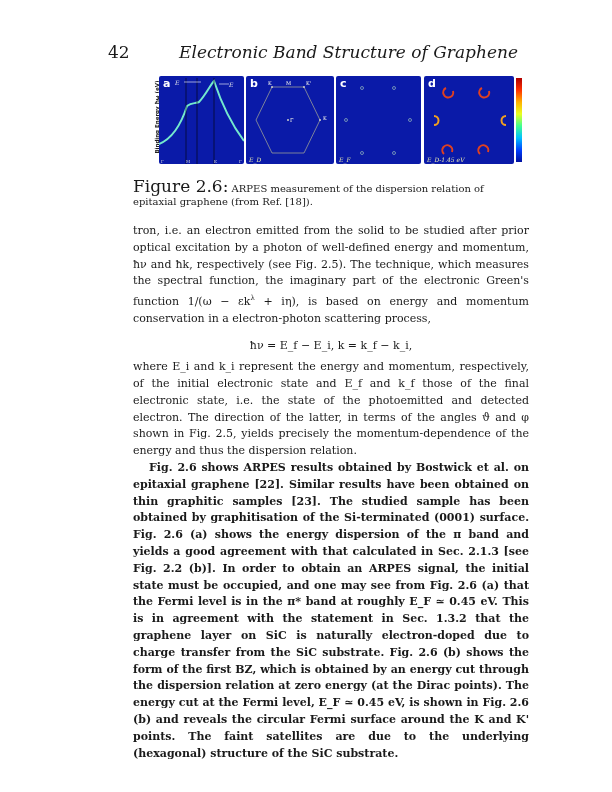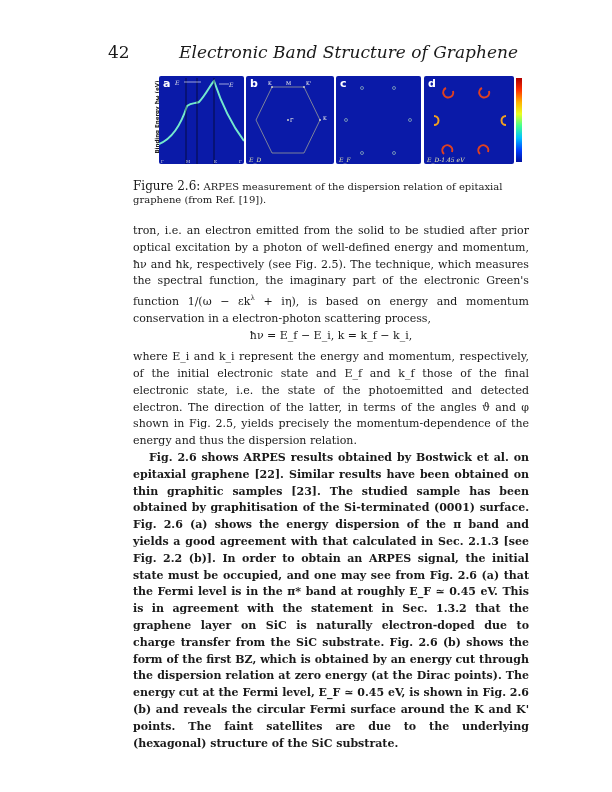--- a/index.html
+++ b/index.html
@@ -14,21 +14,21 @@
   .figure { position: absolute; top: 76px; left: 145px; width: 378px; height: 88px; }
   .panel { position: absolute; top: 0; height: 88px; background: #0a1aa8; border-radius: 2px; overflow: hidden; }
   .panel .plabel { position: absolute; top: 1px; left: 4px; color: #fff; font-family: "DejaVu Sans", sans-serif; font-size: 11px; font-weight: bold; }
   .panel .elabel { position: absolute; bottom: 1px; left: 3px; color: #e8e8b0; font-size: 6px; font-style: italic; }
   .ylab { position: absolute; left: -2px; top: 0; width: 16px; height: 88px; }
   .ylab span { position: absolute; left: -30px; top: 38px; width: 88px; transform: rotate(-90deg); font-family: "DejaVu Sans", sans-serif; font-size: 5.5px; font-weight: bold; text-align: center; color:#222; }
   .colorbar { position: absolute; left: 371px; top: 2px; width: 6px; height: 84px;
     background: linear-gradient(to bottom, #b00000, #ff3000, #ffb000, #e8ff20, #40ff90, #00c0ff, #0040ff, #0010a0); }
 
   .caption { position: absolute; top: 180px; left: 133px; width: 396px; font-size: 10px; line-height: 12.5px; }
-  .caption .fig { font-size: 12px; }
+  .caption .fig { font-size: 17px; }
 
   .body { position: absolute; top: 223px; left: 133px; width: 396px; font-size: 11px; line-height: 16.8px; text-align: justify; }
   .body p { margin: 0; }
   .body .indent { text-indent: 16px; font-weight: bold; }
   .eq { text-align: center; margin: 0; font-style: normal; }
 </style>
 </head>
 <body>
 
 <div class="header">
@@ -104,21 +104,21 @@
     </svg>
     <span class="plabel">d</span>
     <span class="elabel">E_D-1.45 eV</span>
   </div>
 
   <div class="colorbar"></div>
 </div>
 
 <div class="caption">
   <span class="fig">Figure 2.6:</span>
-  <span>ARPES measurement of the dispersion relation of epitaxial graphene (from Ref. [19]).</span>
+  <span>ARPES measurement of the dispersion relation of epitaxial graphene (from Ref. [18]).</span>
 </div>
 
 <div class="body">
   <p><span>tron, i.e. an electron emitted from the solid to be studied after prior optical excitation by a photon of well-defined energy and momentum, ħν and ħk, respectively (see Fig. 2.5). The technique, which measures the spectral function, the imaginary part of the electronic Green's function 1/(ω − εk</span><sup style="font-size:7px">λ</sup><span> + iη), is based on energy and momentum conservation in a electron-photon scattering process,</span></p>
-  <p class="eq" style="margin:1px 0 4px 0">ħν = E_f − E_i,    k = k_f − k_i,</p>
+  <p class="eq" style="margin:11px 0 4px 0">ħν = E_f − E_i,    k = k_f − k_i,</p>
   <p>where E_i and k_i represent the energy and momentum, respectively, of the initial electronic state and E_f and k_f those of the final electronic state, i.e. the state of the photoemitted and detected electron. The direction of the latter, in terms of the angles ϑ and φ shown in Fig. 2.5, yields precisely the momentum-dependence of the energy and thus the dispersion relation.</p>
   <p class="indent">Fig. 2.6 shows ARPES results obtained by Bostwick et al. on epitaxial graphene [22]. Similar results have been obtained on thin graphitic samples [23]. The studied sample has been obtained by graphitisation of the Si-terminated (0001) surface. Fig. 2.6 (a) shows the energy dispersion of the π band and yields a good agreement with that calculated in Sec. 2.1.3 [see Fig. 2.2 (b)]. In order to obtain an ARPES signal, the initial state must be occupied, and one may see from Fig. 2.6 (a) that the Fermi level is in the π* band at roughly E_F ≃ 0.45 eV. This is in agreement with the statement in Sec. 1.3.2 that the graphene layer on SiC is naturally electron-doped due to charge transfer from the SiC substrate. Fig. 2.6 (b) shows the form of the first BZ, which is obtained by an energy cut through the dispersion relation at zero energy (at the Dirac points). The energy cut at the Fermi level, E_F ≃ 0.45 eV, is shown in Fig. 2.6 (b) and reveals the circular Fermi surface around the K and K' points. The faint satellites are due to the underlying (hexagonal) structure of the SiC substrate.</p>
 </div>
 
 </body></html>

